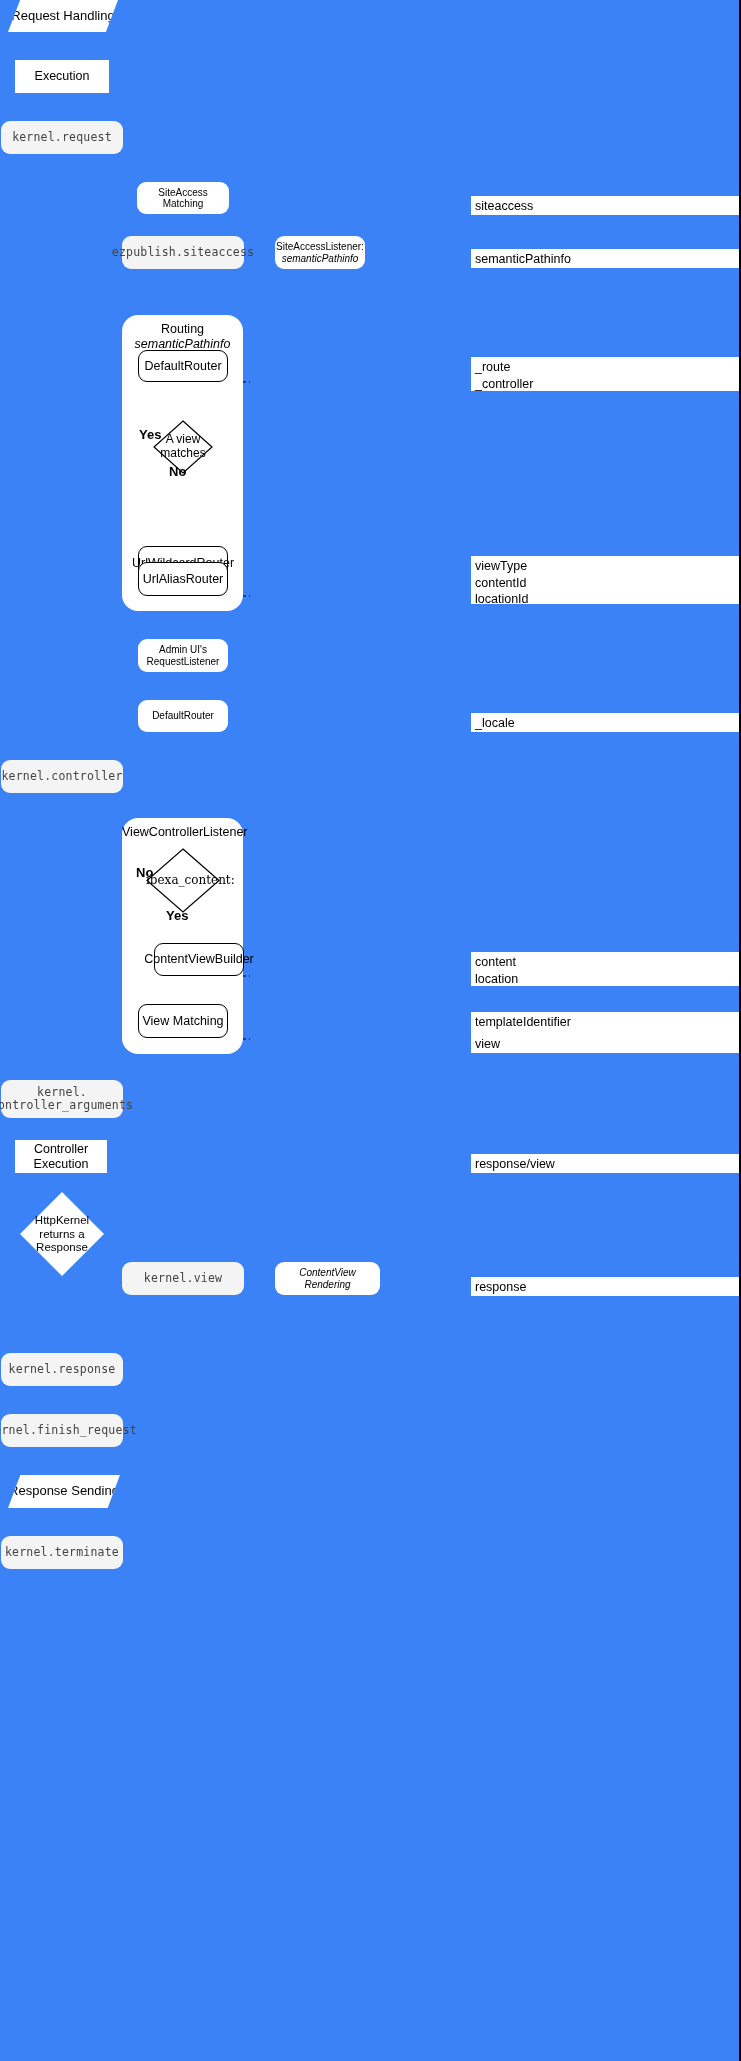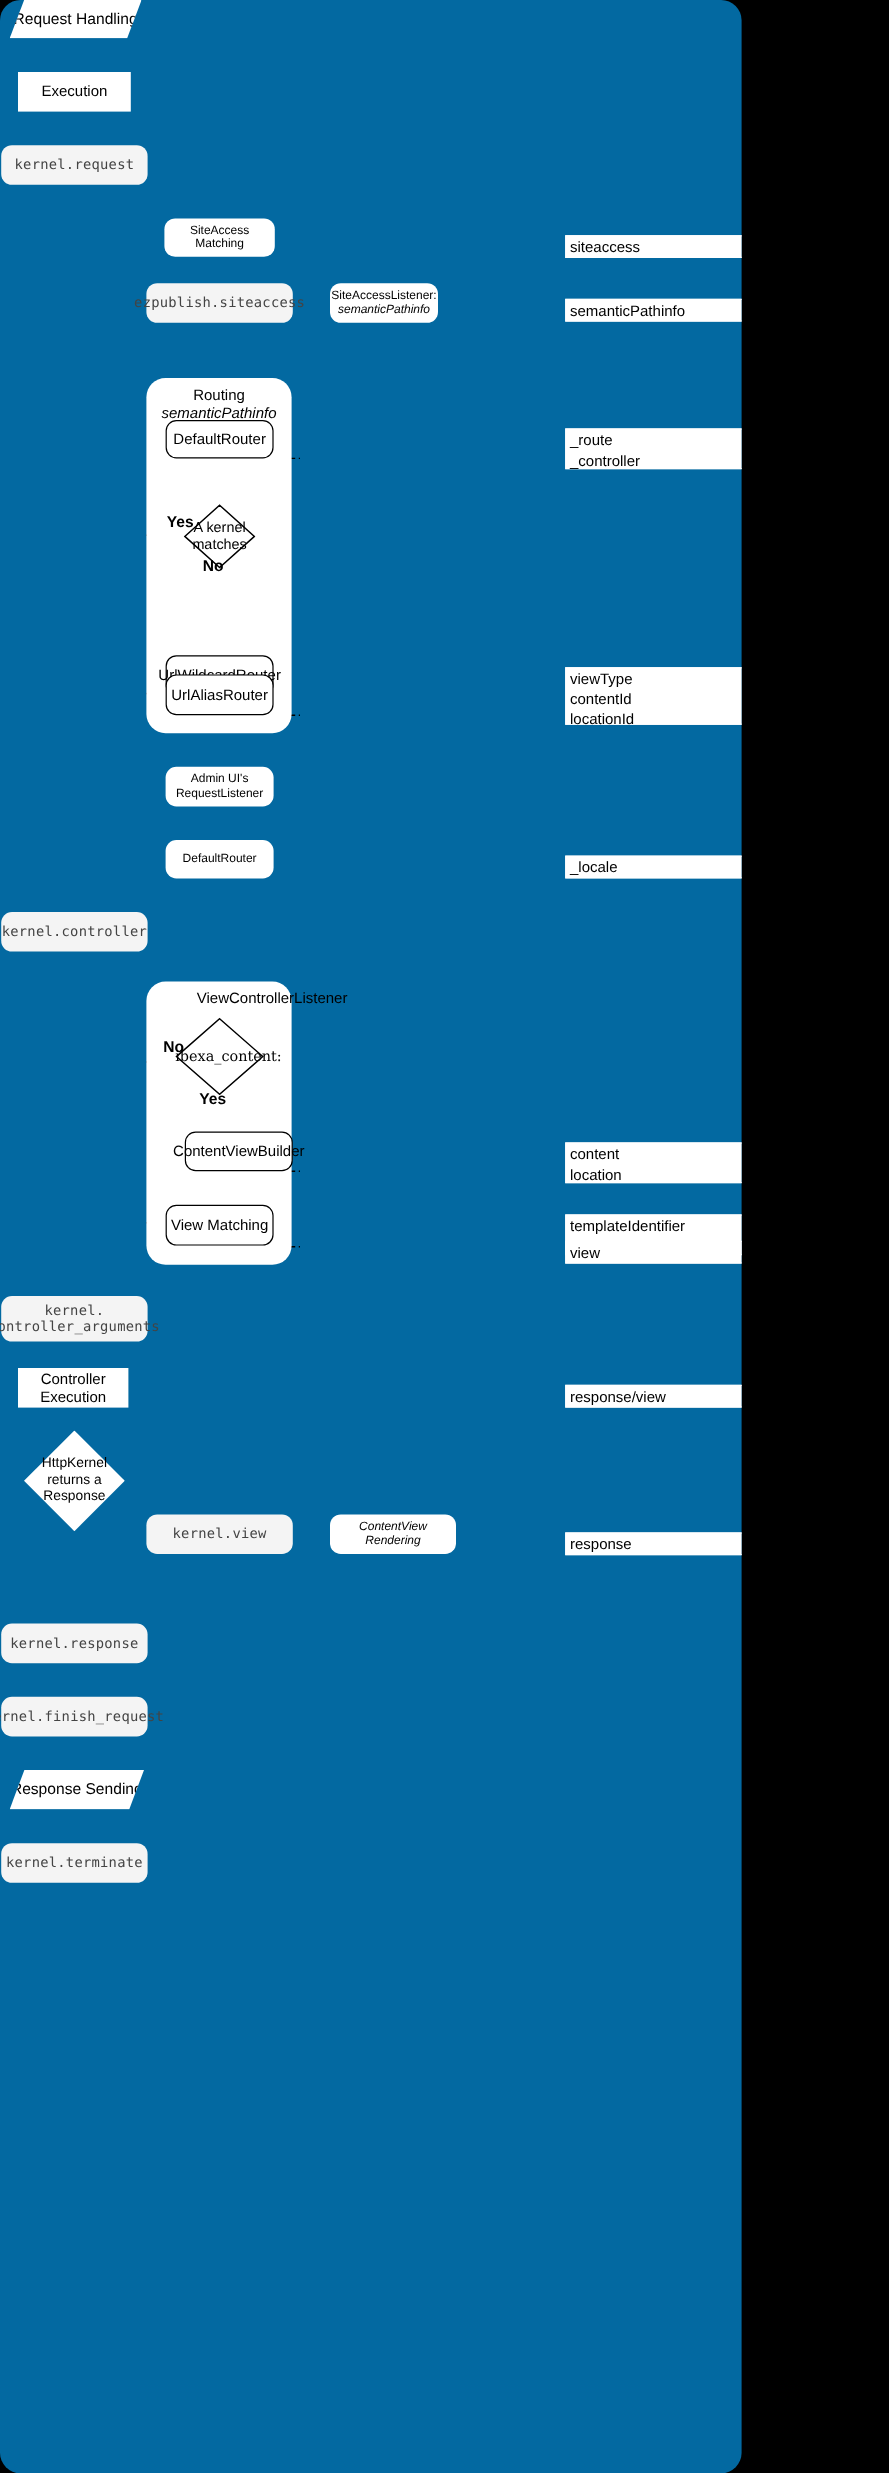--- a/index.html
+++ b/index.html
@@ -3,26 +3,25 @@
 <meta charset="utf-8">
 <title>Ibexa Request Handling Flow</title>
 <style>
   html, body {
     margin: 0;
     padding: 0;
     background: #000000;
   }
   #canvas {
     position: relative;
-    width: 618px;
+    width: 739px;
     height: 2061px;
-    background: #0369a1;
+    background: #3b82f6;
     font-family: "Liberation Sans", sans-serif;
     overflow: hidden;
-    border-radius: 17px;
   }
   .node {
     position: absolute;
     box-sizing: border-box;
     display: flex;
     align-items: center;
     justify-content: center;
     text-align: center;
     color: #000000;
     line-height: 1.15;
@@ -206,21 +205,21 @@
 
   <div class="node obox" style="left:138px; top:350px; width:90px; height:32px;">
     <span>DefaultRouter</span>
   </div>
 
   <div class="diamond-wrap" style="left:153px; top:420px; width:60px; height:54px;">
     <svg width="60" height="54" viewBox="0 0 60 54" xmlns="http://www.w3.org/2000/svg">
       <polygon points="30,1 59,27 30,53 1,27" fill="#ffffff" stroke="#000000" stroke-width="1.2"></polygon>
     </svg>
     <div class="diamond-label">
-      <span>A kernel</span><br>
+      <span>A view</span><br>
       <span>matches</span>
     </div>
   </div>
   <div class="edge-label" style="left:139px; top:427px;">Yes</div>
   <div class="edge-label" style="left:169px; top:464px;">No</div>
 
   <div class="node obox" style="left:138px; top:502px; width:90px; height:34px;margin-top:44px;">
     <span>UrlWildcardRouter</span>
   </div>
 
@@ -236,21 +235,21 @@
   <div class="node rounded" style="left:138px; top:700px; width:90px; height:32px;">
     <span>DefaultRouter</span>
   </div>
 
   <div class="node event" style="left:1px; top:760px; width:122px; height:33px;">
     <span>kernel.controller</span>
   </div>
 
   <div class="group" style="left:122px; top:818px; width:121px; height:236px;">
   </div>
-  <div class="group-title" style="left:122px; top:825px; width:121px;padding-left:42px;">
+  <div class="group-title" style="left:122px; top:825px; width:121px;">
     <span>ViewControllerListener</span>
   </div>
 
   <div class="diamond-wrap" style="left:146px; top:848px; width:74px; height:65px;">
     <svg width="74" height="65" viewBox="0 0 74 65" xmlns="http://www.w3.org/2000/svg">
       <polygon points="37,1 73,32.5 37,64 1,32.5" fill="#ffffff" stroke="#000000" stroke-width="1.2"></polygon>
     </svg>
     <div class="diamond-label mono">ibexa_content:</div>
   </div>
   <div class="edge-label" style="left:136px; top:865px;">No</div>

